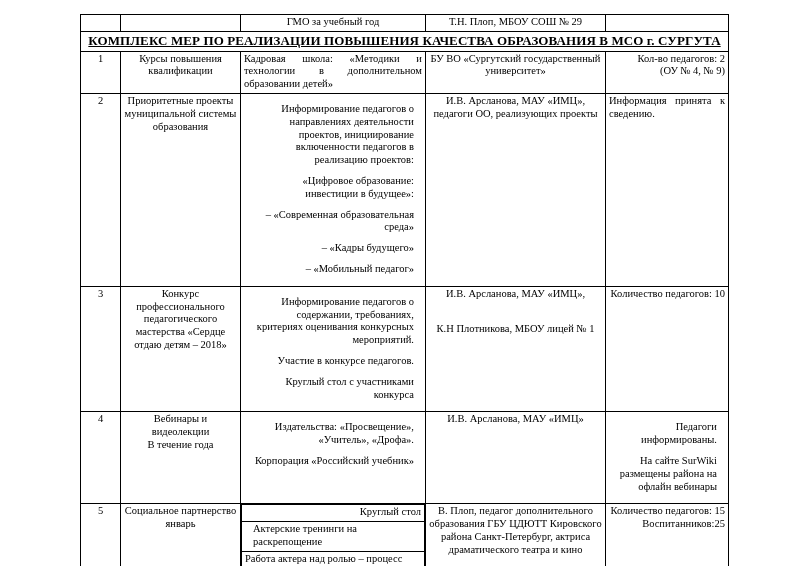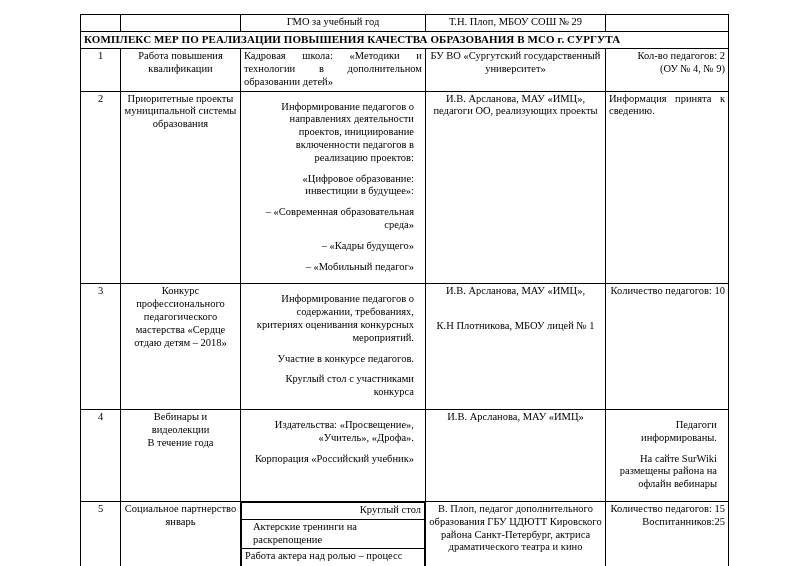--- a/index.html
+++ b/index.html
@@ -41,25 +41,27 @@
   col.c2 { width: 120px; }
   col.c3 { width: 185px; }
   col.c4 { width: 180px; }
   col.c5 { width: 123px; }
   .center { text-align: center; }
   .left { text-align: right; }
   .justify { text-align: justify; text-align-last: left; }
   .just-spread { text-align: justify; text-align-last: justify; }
 
   .banner {
+    text-align: center;
     font-weight: bold;
-    font-size: 11px;
+    font-size: 13px;
     letter-spacing: 0.1px;
     padding-top: 2px;
     padding-bottom: 2px;
+    text-decoration: underline;
   }
   .concl {
     font-style: italic;
     font-weight: bold;
     font-size: 10px;
     padding-top: 1px;
     padding-bottom: 1px;
     white-space: nowrap;
   }
   .concl-plain {
@@ -105,21 +107,21 @@
         <td class="center"></td>
       </tr>
 
 
       <tr>
         <td colspan="5" class="banner">КОМПЛЕКС МЕР ПО РЕАЛИЗАЦИИ ПОВЫШЕНИЯ КАЧЕСТВА ОБРАЗОВАНИЯ В МСО г. СУРГУТА</td>
       </tr>
 
       <tr>
         <td class="center">1</td>
-        <td class="center">Работа повышения квалификации</td>
+        <td class="center">Курсы повышения квалификации</td>
         <td class="justify">Кадровая школа: «Методики и технологии в дополнительном образовании детей»</td>
         <td class="center">БУ ВО «Сургутский государственный университет»</td>
         <td class="left">
           <span class="cellbox">Кол-во педагогов: 2</span>
           <span class="cellbox">(ОУ № 4, № 9)</span>
         </td>
       </tr>
 
       <tr>
         <td class="center">2</td>

